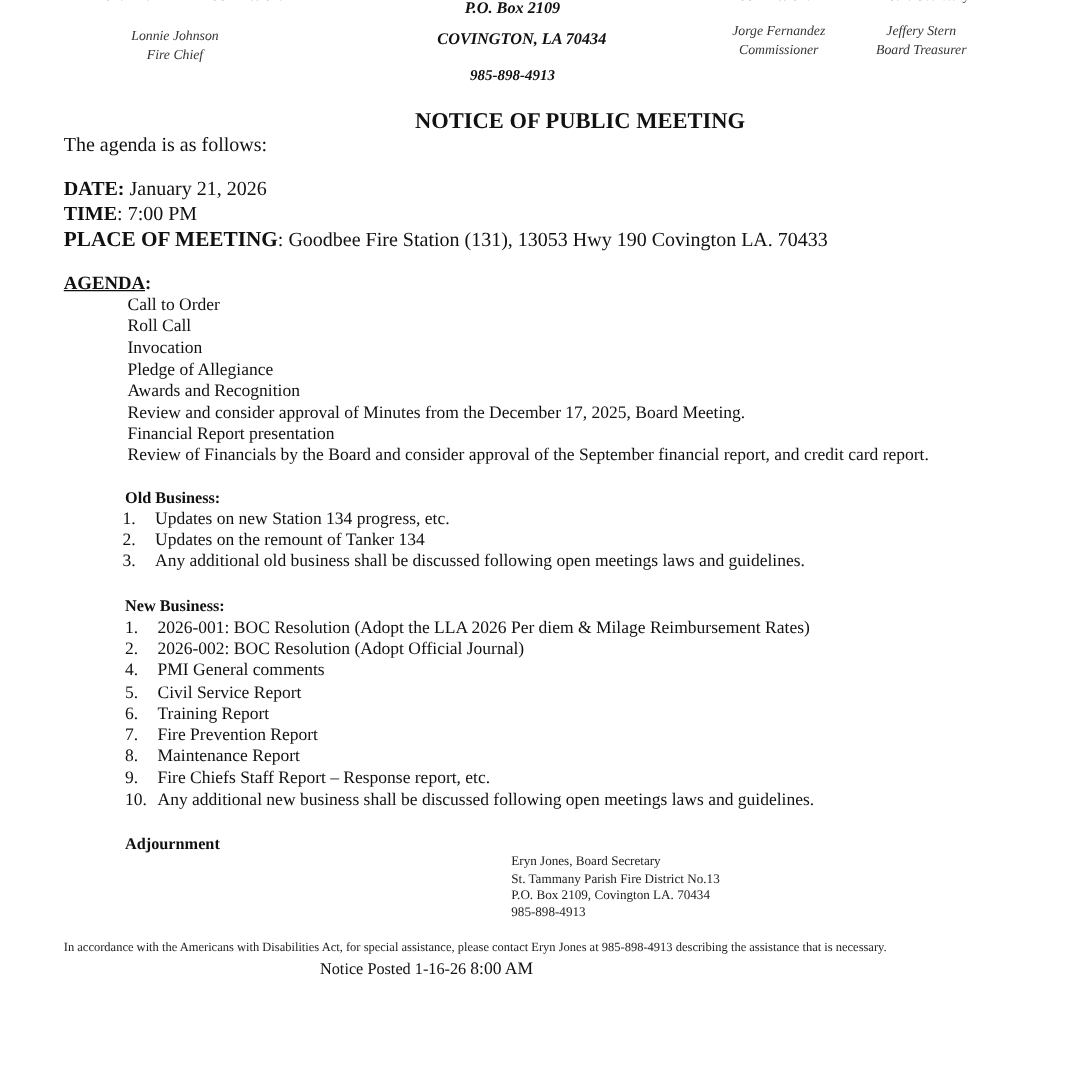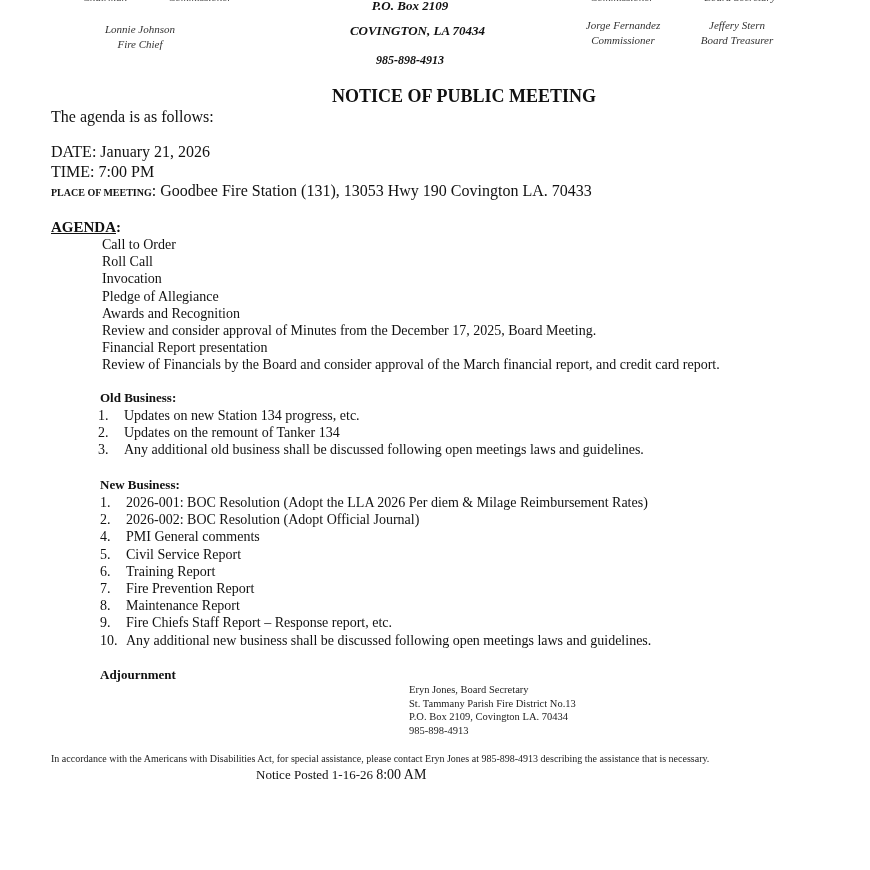--- a/index.html
+++ b/index.html
@@ -3,22 +3,22 @@
   <meta charset="utf-8">
   <style>
     html, body { margin:0; padding:0; background:#ffffff; }
     body { width:870px; height:870px; position:relative; overflow:hidden; color:#111; font-family:"Liberation Serif", "DejaVu Serif", serif; }
     .abs { position:absolute; white-space:nowrap; }
     .hdr-ital { font-style:italic; font-size:11px; color:#333; line-height:15px; text-align:center; }
     .hdr-bold { font-style:italic; font-weight:bold; font-size:13px; color:#111; text-align:center; }
     .clip { color:#444; }
     .title { font-weight:bold; font-size:18px; left:0; width:832px; text-align:center;padding-left:48px; }
     .body-lg { font-size:16px; }
-    .lbl-bold { font-weight:normal; }
-    .small-caps { font-weight:bold; font-size:10px; }
+    .lbl-bold { font-weight:bold; }
+    .small-caps { font-weight:bold; font-size:17px; }
     .agenda { font-size:14px; line-height:17.2px; }
     .agenda-head { font-weight:bold; font-size:15px; text-decoration:underline; }
     .list { font-size:14px; line-height:17.2px; }
     .list .num { display:inline-block; width:26px; }
     .sec-head { font-weight:bold; font-size:13px; }
     .sig { font-size:10.5px; line-height:13.6px; color:#222; }
     .ada { font-size:10px; color:#222; }
     .posted { font-weight:normal; font-size:13px; }
   </style>
 </head>
@@ -64,21 +64,21 @@
   <span class="agenda-head">AGENDA</span><span style="font-weight:bold; font-size:15px;">:</span>
 </div>
 <div class="abs agenda" style="left:102px; top:236px;">
   <div>Call to Order</div>
   <div>Roll Call</div>
   <div>Invocation</div>
   <div>Pledge of Allegiance</div>
   <div>Awards and Recognition</div>
   <div>Review and consider approval of Minutes from the December 17, 2025, Board Meeting.</div>
   <div>Financial Report presentation</div>
-  <div>Review of Financials by the Board and consider approval of the March financial report, and credit card report.</div>
+  <div>Review of Financials by the Board and consider approval of the September financial report, and credit card report.</div>
 </div>
 
 <div class="abs sec-head" style="left:100px; top:390px;">Old Business:</div>
 <div class="abs list" style="left:98px; top:407px;">
   <div><span class="num">1.</span><span>Updates on new Station 134 progress, etc.</span></div>
   <div><span class="num">2.</span><span>Updates on the remount of Tanker 134</span></div>
   <div><span class="num">3.</span><span>Any additional old business shall be discussed following open meetings laws and guidelines.</span></div>
 </div>
 
 <div class="abs sec-head" style="left:100px; top:477px;">New Business:</div>

